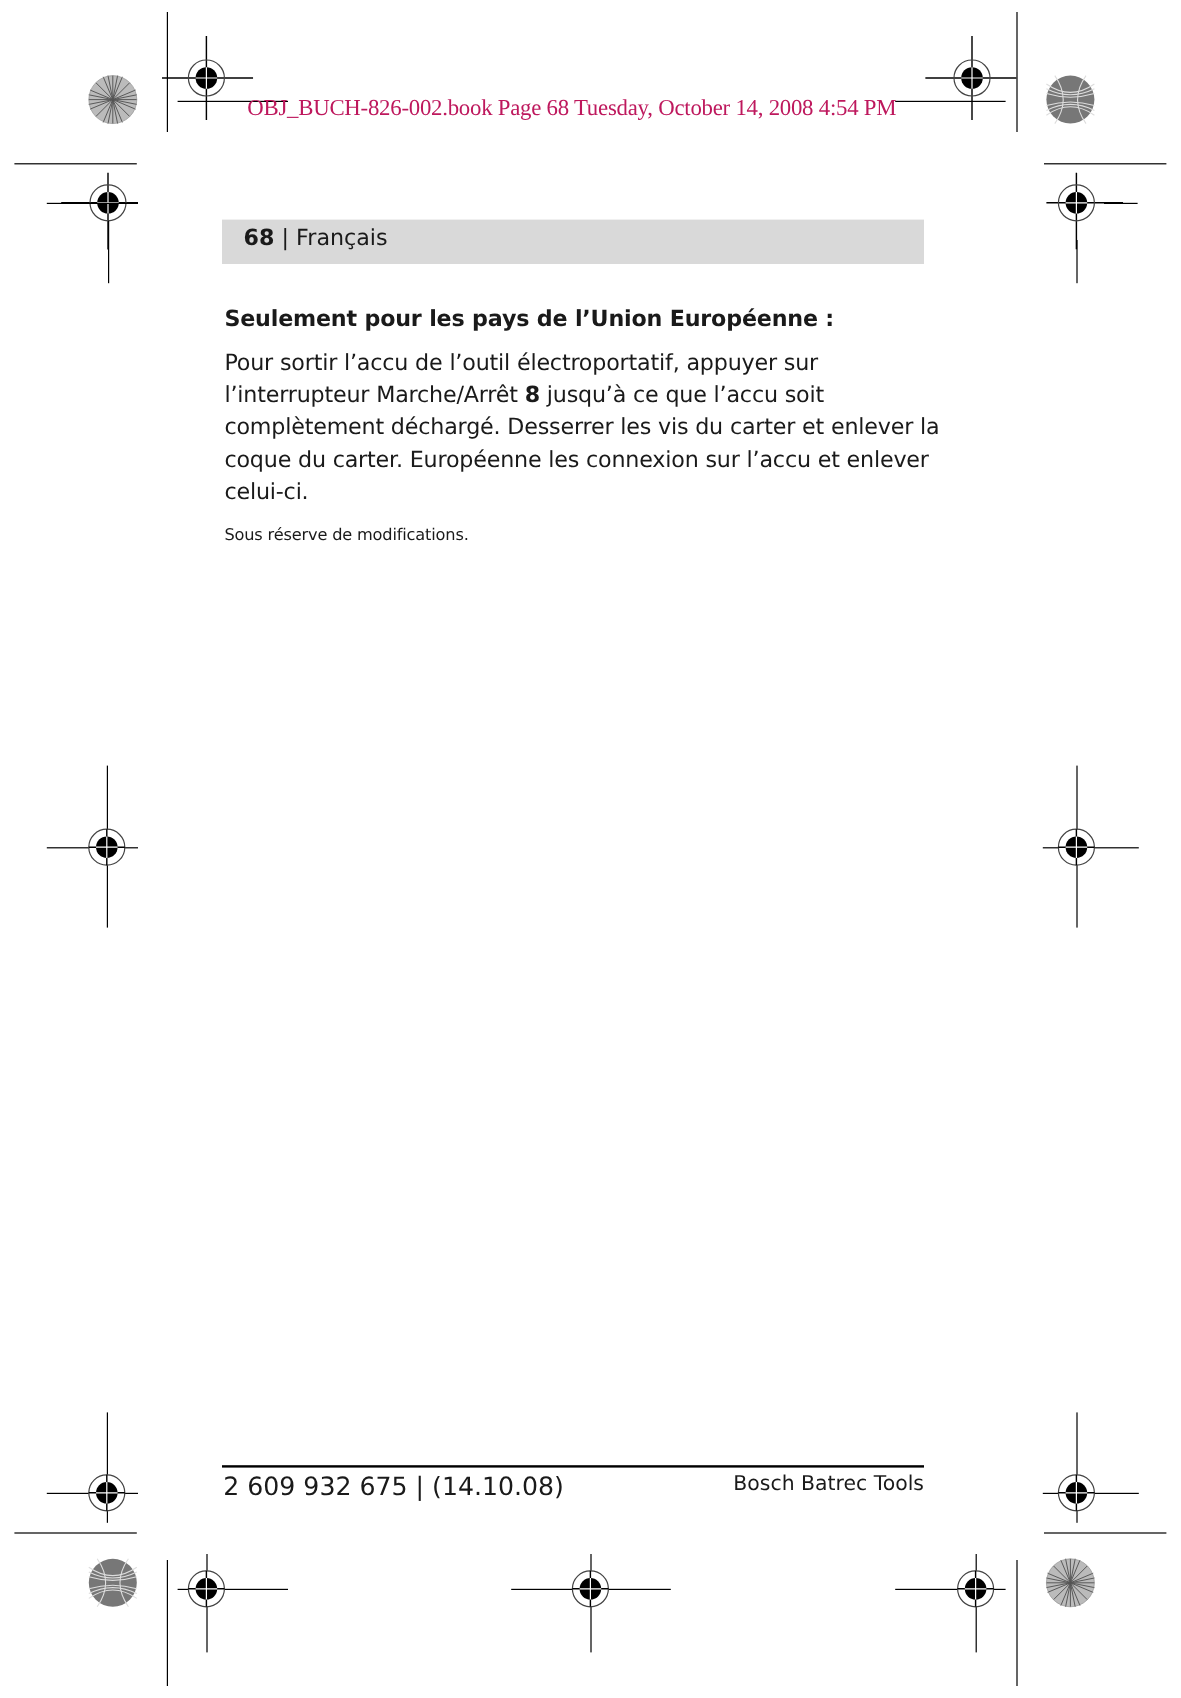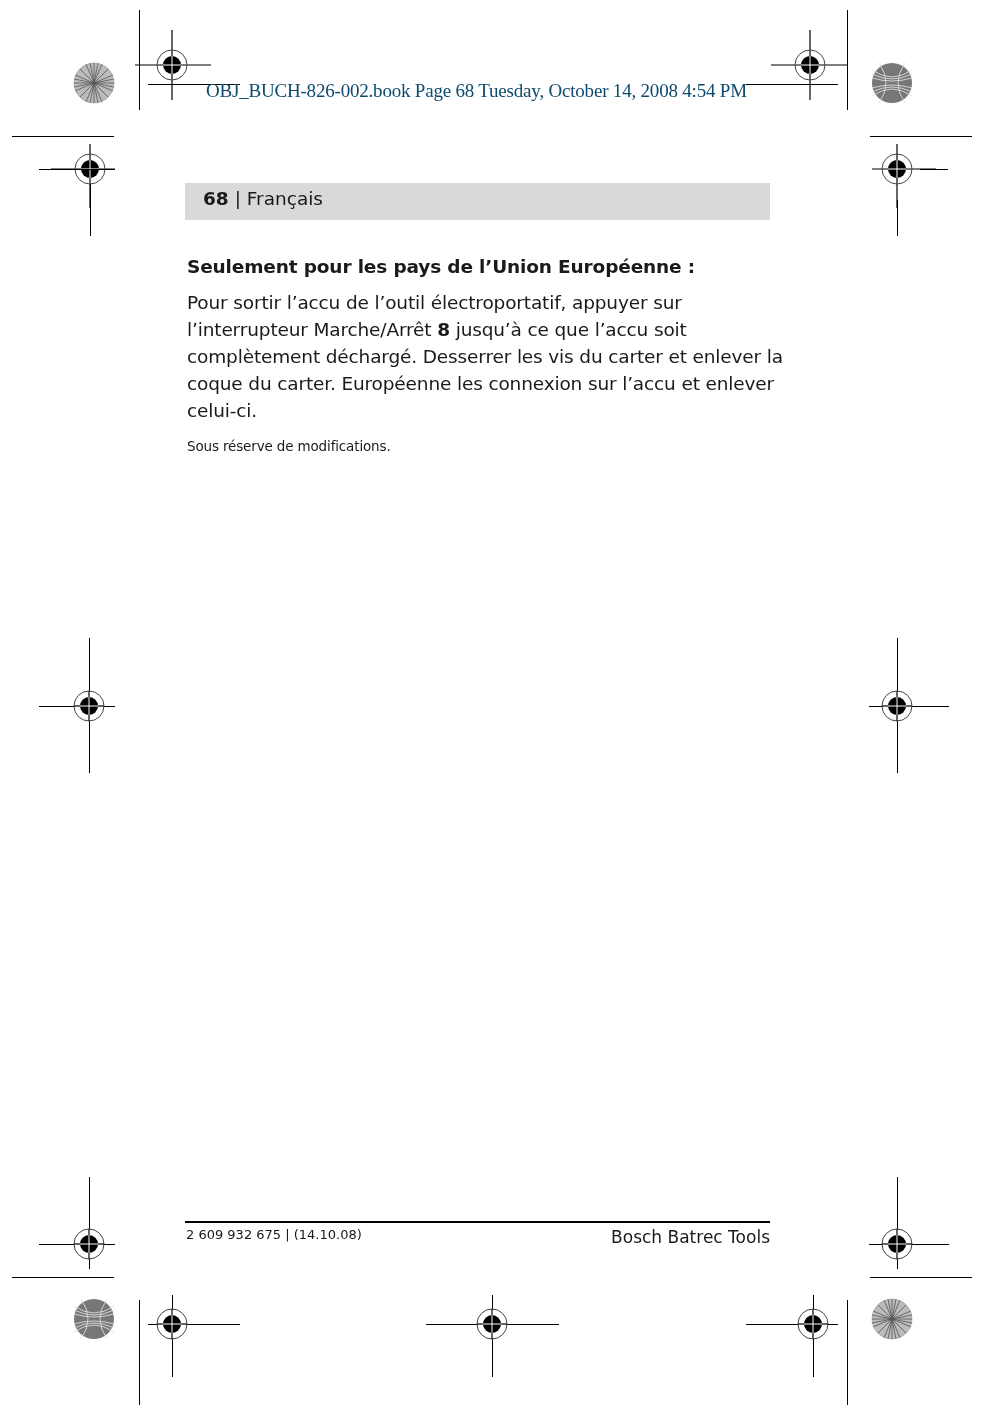--- a/index.html
+++ b/index.html
@@ -4,33 +4,33 @@
 <style>
   html, body { margin:0; padding:0; background:#ffffff; }
   body { width:984px; height:1415px; position:relative; overflow:hidden; font-family:"DejaVu Sans", sans-serif; color:#1a1a1a; }
   .vline { position:absolute; width:1px; background:#000; }
   .hline { position:absolute; height:1px; background:#000; }
   .reg { position:absolute; width:78px; height:78px; }
   .reg svg { width:78px; height:78px; display:block; }
   .circ { position:absolute; width:42px; height:42px; }
   .circ svg { width:42px; height:42px; display:block; }
 
-  .slug { position:absolute; left:206px; top:80px; font-family:"Liberation Serif", serif; font-size:19px; color:#0c4a6e; white-space:nowrap; letter-spacing:-0.2px; }
+  .slug { position:absolute; left:206px; top:80px; font-family:"Liberation Serif", serif; font-size:19px; color:#be185d; white-space:nowrap; letter-spacing:-0.2px; }
 
   .header-band { position:absolute; left:185px; top:183px; width:585px; height:37px; background:#d9d9d9; }
   .header-band .txt { position:absolute; left:18px; top:5px; font-size:18.5px; white-space:nowrap; font-family:"DejaVu Sans", sans-serif; }
   .header-band .pg { font-weight:bold; }
 
   .content { position:absolute; left:187px; top:253px; width:600px; font-size:18.5px; line-height:27px; letter-spacing:-0.15px; }
   .content p { margin:0 0 9px 0; }
   .content .b { font-weight:bold; }
   .content .note { font-size:13.5px; font-weight:normal; }
 
   .footer-rule { position:absolute; left:185px; top:1221px; width:585px; height:2px; background:#000; }
-  .footer-left { position:absolute; left:186px; top:1227px; font-size:13px; white-space:nowrap; }
+  .footer-left { position:absolute; left:186px; top:1227px; font-size:21px; white-space:nowrap; }
   .footer-right { position:absolute; right:214px; top:1227px; font-size:17px; white-space:nowrap; }
 </style>
 </head>
 <body>
 
 <div class="vline" style="left:139px; top:10px; height:100px;"></div>
 <div class="vline" style="left:847px; top:10px; height:100px;"></div>
 <div class="hline" style="left:12px; top:136px; width:102px;"></div>
 <div class="hline" style="left:870px; top:136px; width:102px;"></div>
 <div class="hline" style="left:12px; top:1277px; width:102px;"></div>

